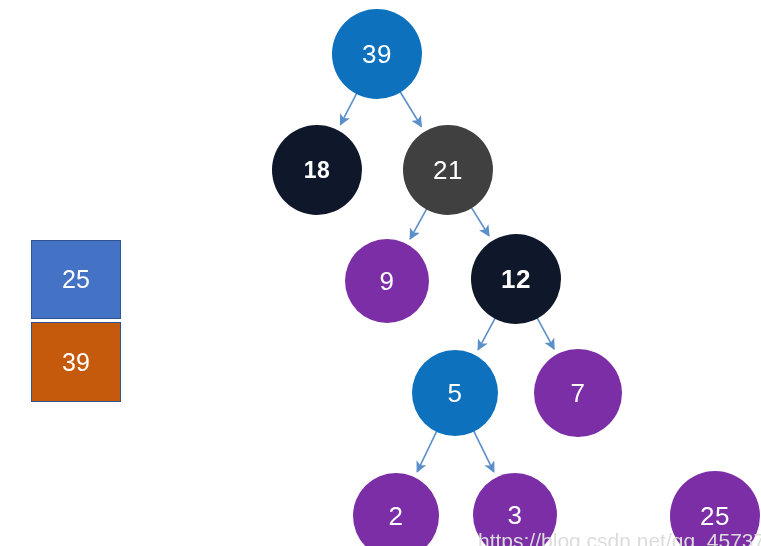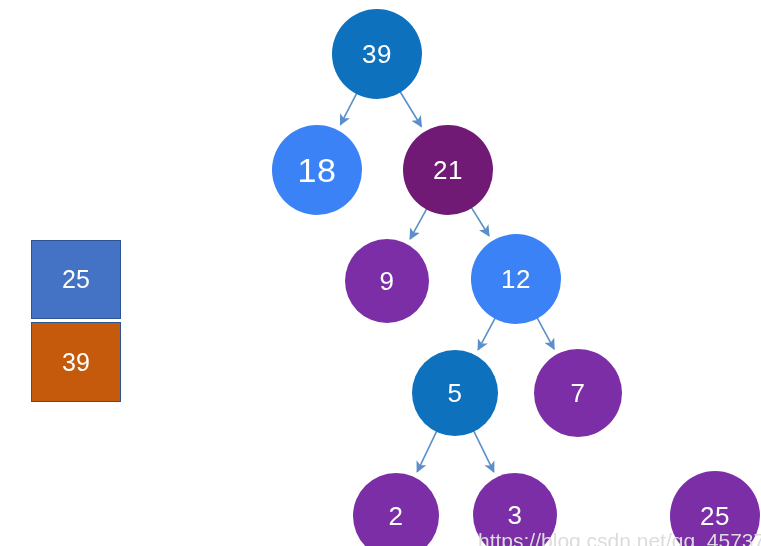--- a/index.html
+++ b/index.html
@@ -86,30 +86,30 @@
       <line x1="495.2411476341699" y1="305.7952322902399" x2="478.1178128619472" y2="337.79621858586927" stroke="#5b8fc9" stroke-width="1.6" marker-end="url(#arrowhead)"></line>
       <line x1="537.0219656640393" y1="305.6532917048465" x2="554.1114026545008" y2="337.0758048808563" stroke="#5b8fc9" stroke-width="1.6" marker-end="url(#arrowhead)"></line>
       <line x1="436.83530477530314" y1="418.8687714006393" x2="417.19214442881304" y2="459.81976669925416" stroke="#5b8fc9" stroke-width="1.6" marker-end="url(#arrowhead)"></line>
       <line x1="473.53542552970373" y1="418.68869857706426" x2="493.81665653748144" y2="459.92720162621225" stroke="#5b8fc9" stroke-width="1.6" marker-end="url(#arrowhead)"></line>
     </svg>
 
   <div id="node-layer">
       <div class="node" style="left: 332px; top: -3px; width: 90px; height: 90px; background: rgb(13, 113, 190); font-size: 26px;">
         <span class="node-label">39</span>
       </div>
-      <div class="node" style="left: 272px; top: 113px; width: 90px; height: 90px; background: #3b82f6; font-size: 34px;">
+      <div class="node" style="left: 272px; top: 113px; width: 90px; height: 90px; background: #0f172a; font-size: 23px; font-weight: bold;">
         <span class="node-label">18</span>
       </div>
-      <div class="node" style="left: 403px; top: 113px; width: 90px; height: 90px; background: #701a75; font-size: 26px;">
+      <div class="node" style="left: 403px; top: 113px; width: 90px; height: 90px; background: #404040; font-size: 26px;">
         <span class="node-label">21</span>
       </div>
       <div class="node" style="left: 345px; top: 227px; width: 84px; height: 84px; background: rgb(123, 46, 166); font-size: 26px;">
         <span class="node-label">9</span>
       </div>
-      <div class="node" style="left: 471px; top: 222px; width: 90px; height: 90px; background: #3b82f6; font-size: 26px;">
+      <div class="node" style="left: 471px; top: 222px; width: 90px; height: 90px; background: #0f172a; font-size: 26px; font-weight: bold;">
         <span class="node-label">12</span>
       </div>
       <div class="node" style="left: 412px; top: 338px; width: 86px; height: 86px; background: rgb(13, 113, 190); font-size: 26px;">
         <span class="node-label">5</span>
       </div>
       <div class="node" style="left: 534px; top: 337px; width: 88px; height: 88px; background: rgb(123, 46, 166); font-size: 26px;">
         <span class="node-label">7</span>
       </div>
       <div class="node" style="left: 353px; top: 461px; width: 86px; height: 86px; background: rgb(123, 46, 166); font-size: 26px;">
         <span class="node-label">2</span>

